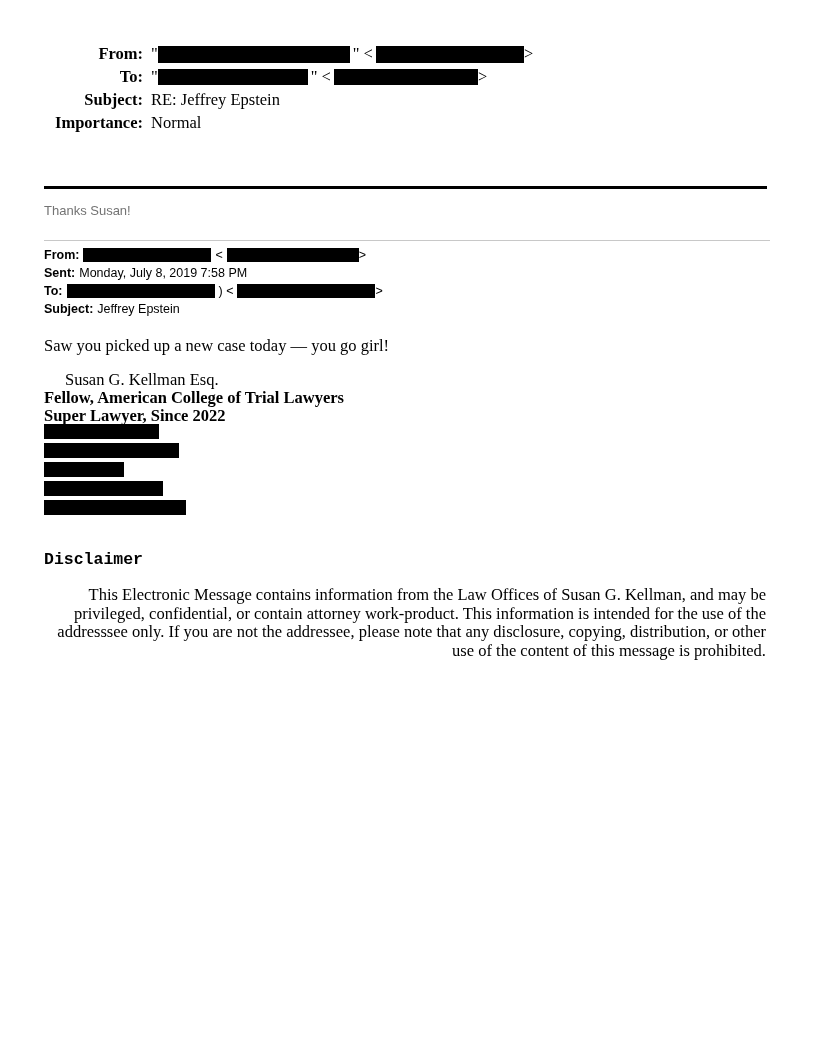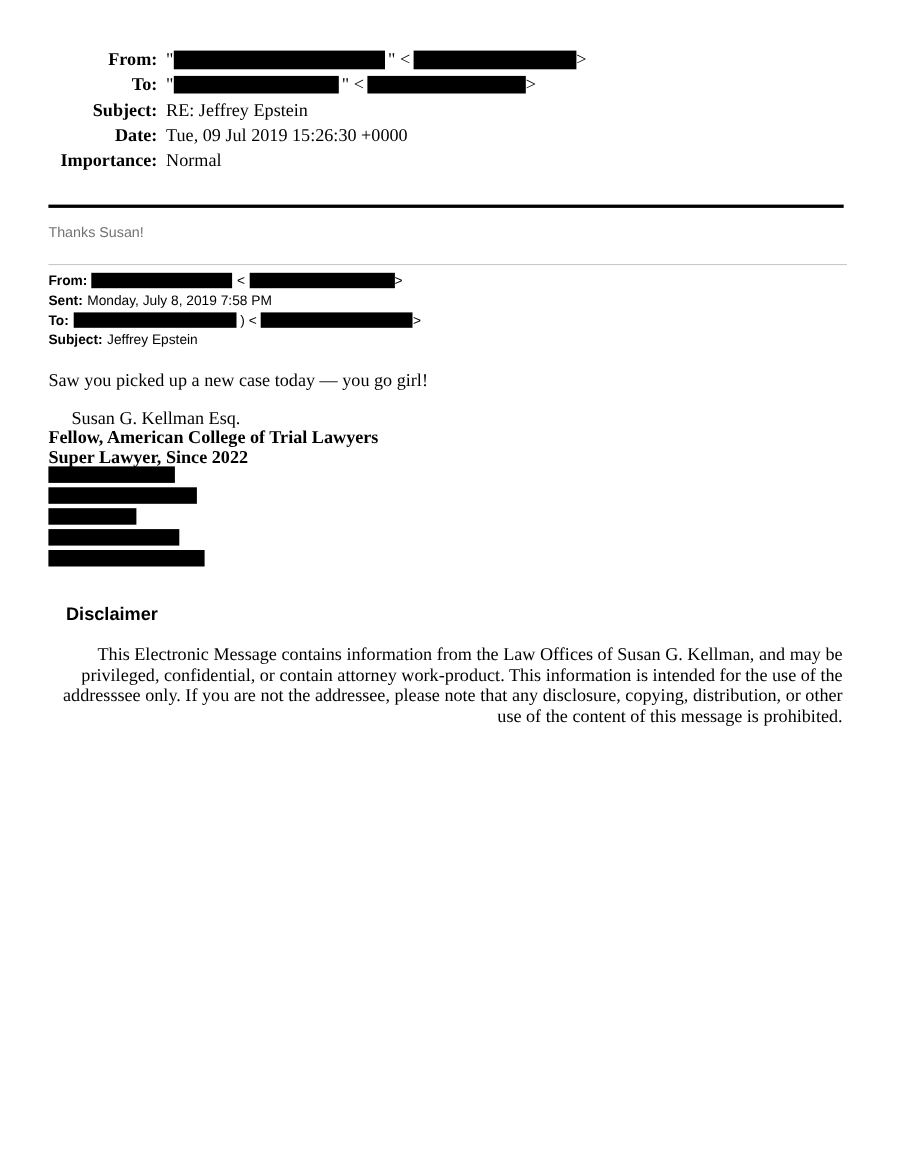--- a/index.html
+++ b/index.html
@@ -155,24 +155,23 @@
     top: 424px;
   }
   .sig-redactions .redact-blk {
     margin-bottom: 4px;
   }
 
   .disclaimer-title {
     position: absolute;
     left: 44px;
     top: 550px;
-    font-family: Liberation Sans, sans-serif;
-    font-size: 16.5px;
-    font-weight: bold;
-    margin-left: 16px;
+    font-family: Liberation Mono, monospace;
+    font-size: 16.5px;
+    font-weight: bold;
   }
   .disclaimer-body {
     position: absolute;
     left: 44px;
     top: 586px;
     width: 722px;
     font-family: "Liberation Serif", serif;
     font-size: 16.5px;
     line-height: 18.5px;
     text-align: right;
@@ -205,24 +204,20 @@
           <span class="redact" style="width:144px;height:16px;"></span>
           <span class="q">&gt;</span>
       </div>
     </div>
 
     <div class="hdr-row">
       <div class="hdr-label">Subject:</div>
       <div class="hdr-val">RE: Jeffrey Epstein</div>
     </div>
 
-    <div class="hdr-row">
-      <div class="hdr-label">Date:</div>
-      <div class="hdr-val">Tue, 09 Jul 2019 15:26:30 +0000</div>
-    </div>
 
     <div class="hdr-row">
       <div class="hdr-label">Importance:</div>
       <div class="hdr-val">Normal</div>
     </div>
 
   </div>
 
   <div class="rule-main"></div>
 

